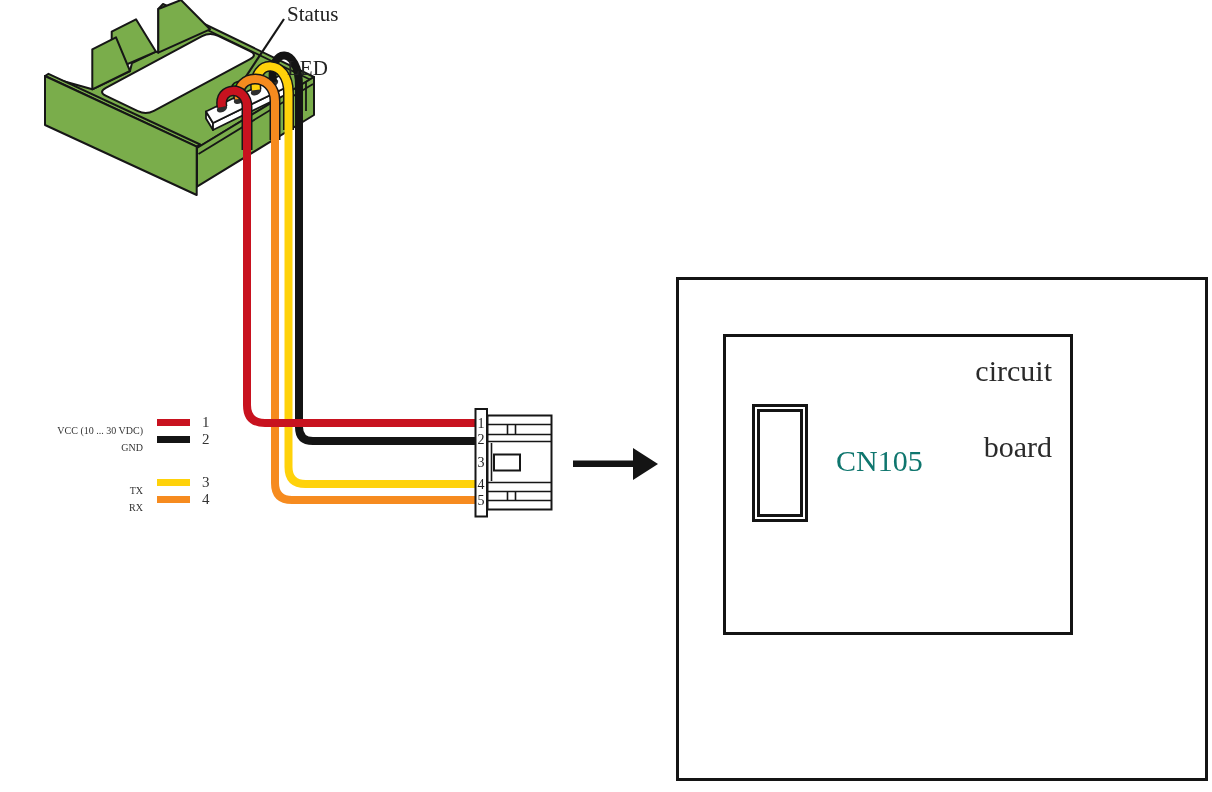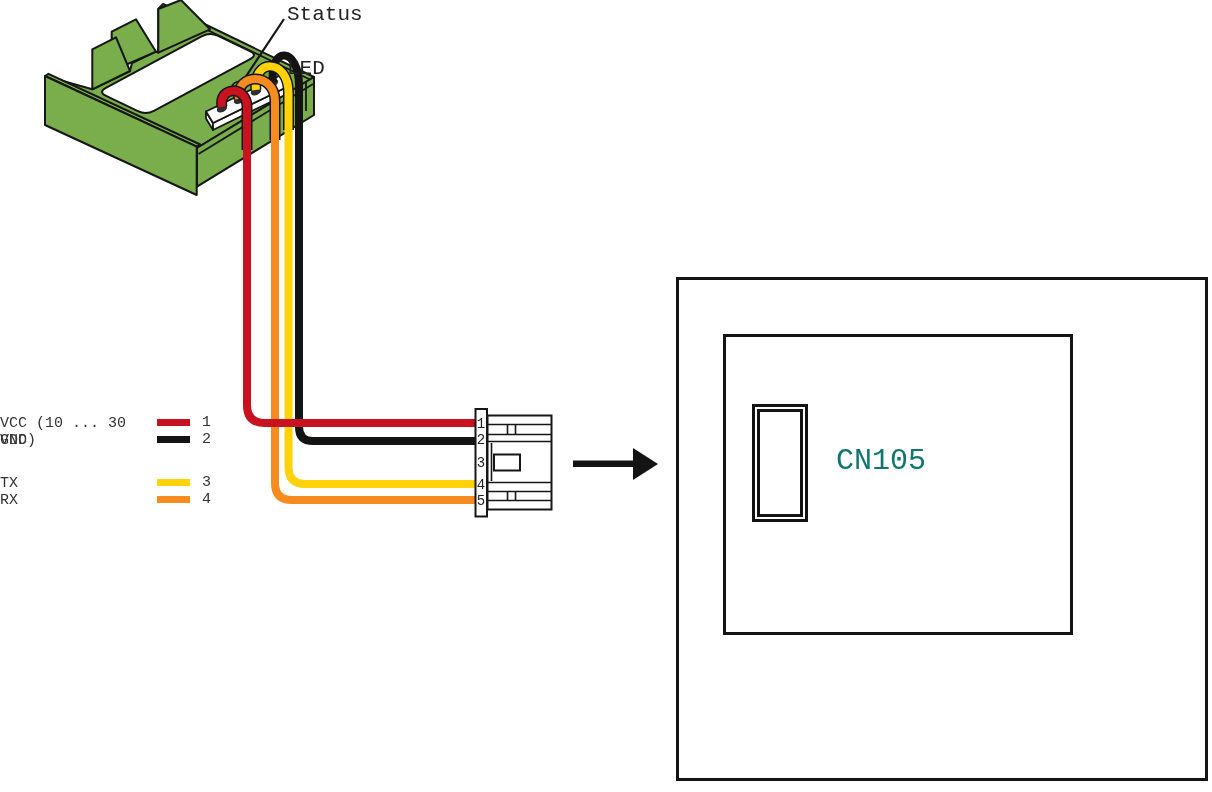--- a/index.html
+++ b/index.html
@@ -1,22 +1,22 @@
 <!DOCTYPE html>
 <html style="--device-green: #7AAD4B; --led-green: #3FD41E; --wire-red: #C8121F; --wire-black: #141414; --wire-yellow: #FFD20A; --wire-orange: #F68B1F;"><head>
 <meta charset="utf-8">
 <style>
   html,body{margin:0;padding:0;background:#fff;}
   .canvas{position:relative;width:1212px;height:792px;background:#ffffff;overflow:hidden;
-          font-family:Liberation Mono, monospace;color:#222;}
+          font-family:Liberation Serif, serif;color:#222;}
   .layer{position:absolute;left:0;top:0;}
   .txt{position:absolute;white-space:pre;}
   .status-label{left:287px;top:1px;font-size:21px;line-height:27px;color:#222;}
   .legend-row{position:absolute;left:0;height:17px;width:240px;}
-  .legend-label{position:absolute;left:0;top:1px;width:143px;text-align:left;font-size:15px;line-height:17px;color:#333;}
+  .legend-label{position:absolute;left:0;top:8px;width:143px;text-align:right;font-size:10px;line-height:17px;color:#333;}
   .legend-swatch{position:absolute;left:157px;top:5px;width:33px;height:7px;}
   .legend-pin{position:absolute;left:202px;top:0;width:22px;font-size:15px;line-height:17px;color:#333;}
   .sw-red{background:var(--wire-red);}
   .sw-black{background:var(--wire-black);}
   .sw-yellow{background:var(--wire-yellow);}
   .sw-orange{background:var(--wire-orange);}
   .pin-num{position:absolute;left:474px;width:14px;text-align:center;font-size:14px;line-height:16px;color:#222;}
   .ac-title{left:676px;top:208px;font-size:27px;font-weight:800;letter-spacing:-0.5px;color:#141414;}
   .outer-box{position:absolute;left:676px;top:277px;width:526px;height:498px;border:3px solid #141414;background:#fff;}
   .inner-box{position:absolute;left:723px;top:334px;width:344px;height:295px;border:3px solid #141414;background:#fff;}
@@ -120,18 +120,20 @@
   </div>
 
   <div class="pin-num" style="top:416px;">1</div>
   <div class="pin-num" style="top:432px;">2</div>
   <div class="pin-num" style="top:455px;">3</div>
   <div class="pin-num" style="top:476.5px;">4</div>
   <div class="pin-num" style="top:492.5px;">5</div>
 
   <div class="outer-box"></div>
   <div class="inner-box"></div>
+  <div class="txt board-label"><span>circuit</span><br>
+<span>board</span></div>
   <div class="cn105-conn">
     <div class="cn105-inner"></div>
   </div>
   <div class="txt cn105-label">CN105</div>
 
 </div>
 
 </body></html>

